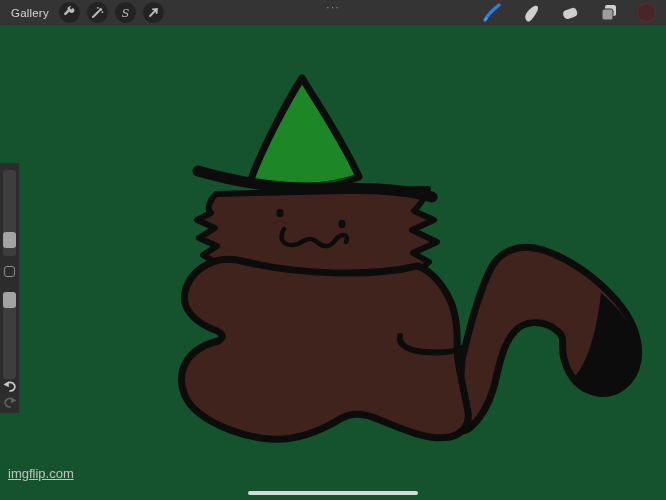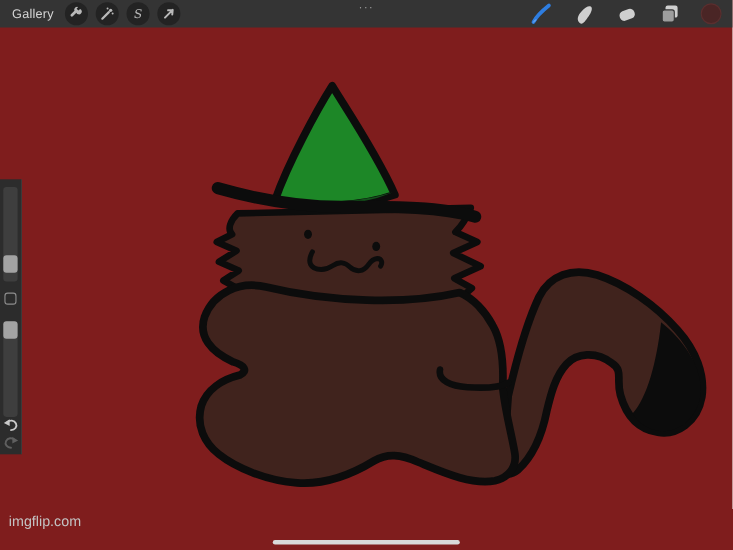--- a/index.html
+++ b/index.html
@@ -1,18 +1,18 @@
 <!DOCTYPE html>
 <html><head>
 <meta charset="utf-8">
 <style>
   * { margin:0; padding:0; box-sizing:border-box; }
   html,body { width:666px; height:500px; overflow:hidden; background:#fff;
               font-family:"Liberation Sans", sans-serif; }
-  #app { position:relative; width:666px; height:500px; background:#7f1d1d; }
+  #app { position:relative; width:666px; height:500px; background:#14532d; }
 
   
   .toolbar { position:absolute; left:0; top:0; width:666px; height:25px;
              background:#343434; display:flex; align-items:center; z-index:30; }
   .gallery-label { color:#d6d6d6; font-size:11.5px; margin-left:11px; letter-spacing:.2px; }
   .tool-circle { width:21px; height:21px; border-radius:50%; background:#232323;
                  display:flex; align-items:center; justify-content:center; margin-left:7px; }
   .tool-circle:first-of-type { margin-left:10px; }
   .ellipsis { position:absolute; left:0; right:0; top:0; text-align:center;
               color:#9a9a9a; font-size:11px; letter-spacing:1px; line-height:14px; pointer-events:none; }
@@ -29,21 +29,21 @@
                    background:#a3a3a3; border-radius:3px; }
   .modify-btn { position:absolute; left:4px; top:103px; width:11px; height:11px;
                 border:1.5px solid #8d8d8d; border-radius:3px; background:transparent; }
   .undo-btn { position:absolute; left:2px; top:216px; }
   .redo-btn { position:absolute; left:2px; top:232px; }
 
   
   .canvas-svg { position:absolute; left:0; top:0; z-index:1; }
 
   
-  .watermark { position:absolute; left:8px; top:466px; color:#c3c3c3; font-size:13px; z-index:10; }
+  .watermark { position:absolute; left:8px; top:466px; color:#c3c3c3; font-size:13px; z-index:10;text-decoration:underline; }
   .home-indicator { position:absolute; left:248px; top:491px; width:170px; height:4px;
                     border-radius:2px; background:#d9d9d9; z-index:10; }
 </style>
 </head>
 <body>
 
 <div id="app">
 
   <svg class="canvas-svg" width="666" height="500" viewBox="0 0 666 500">
 

